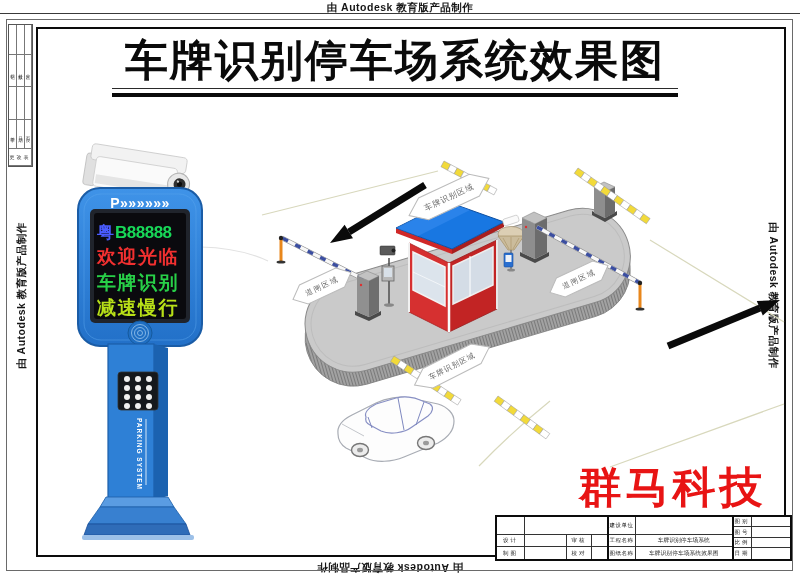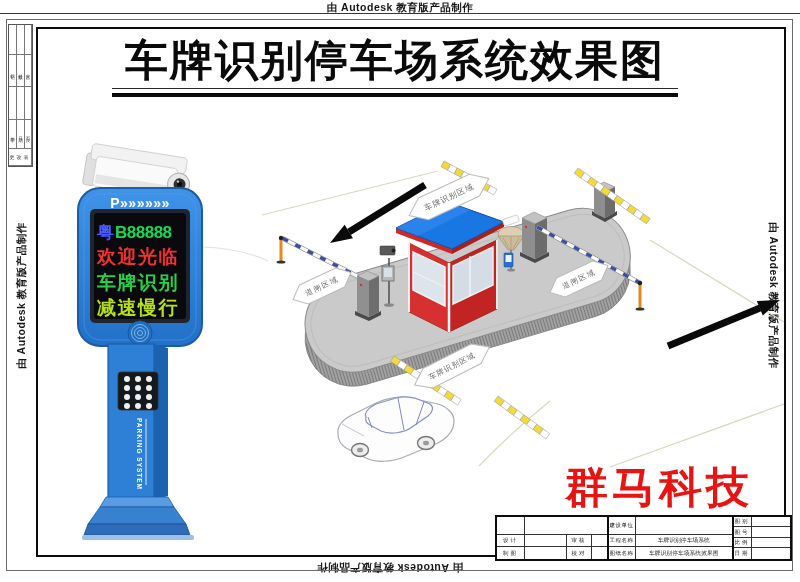--- a/index.html
+++ b/index.html
@@ -24,21 +24,21 @@
   .title-rule-thin{left:112px;top:88px;width:566px;height:0;border-top:1.5px solid #2a2a2a;}
   .title-rule-thick{left:112px;top:93px;width:566px;height:4px;background:#0a0a0a;}
   
   .mstrip{left:8px;top:24px;width:25px;height:143px;border:1px solid #555;box-sizing:border-box;
           display:grid;grid-template-columns:8px 8px 1fr;grid-template-rows:30px 32px 33px 29px 1fr;}
   .mstrip .c{border-right:.5px solid #777;border-bottom:.5px solid #777;overflow:hidden;
              display:flex;align-items:center;justify-content:center;}
   .mstrip .vtxt{writing-mode:vertical-rl;font-size:4.5px;color:#3a3a3a;letter-spacing:1px;}
   .mstrip .foot{grid-column:1/4;font-size:5px;color:#3a3a3a;letter-spacing:2px;}
   
-  .brand{left:565px;top:462px;width:215px;height:50px;line-height:50px;text-align:left;
+  .brand{left:565px;top:462px;width:215px;height:50px;line-height:50px;text-align:center;
          font-family:"DejaVu Serif","Liberation Serif",serif;font-size:43px;font-weight:700;
          color:#e81414;letter-spacing:4px;white-space:nowrap;}
   
   .tblock{left:495px;top:515px;width:293px;height:42px;border:2px solid #0c0c0c;box-sizing:content-box;
           background:#fff;font-size:5.5px;color:#222;}
   .tb-sec{position:absolute;top:0;height:42px;}
   .tb-cell{position:absolute;box-sizing:border-box;border-right:.6px solid #333;border-bottom:.6px solid #333;
            display:flex;align-items:center;justify-content:center;overflow:hidden;white-space:nowrap;}
   .tb-lab{letter-spacing:2px;}
   .tb-lab4{letter-spacing:.5px;}

